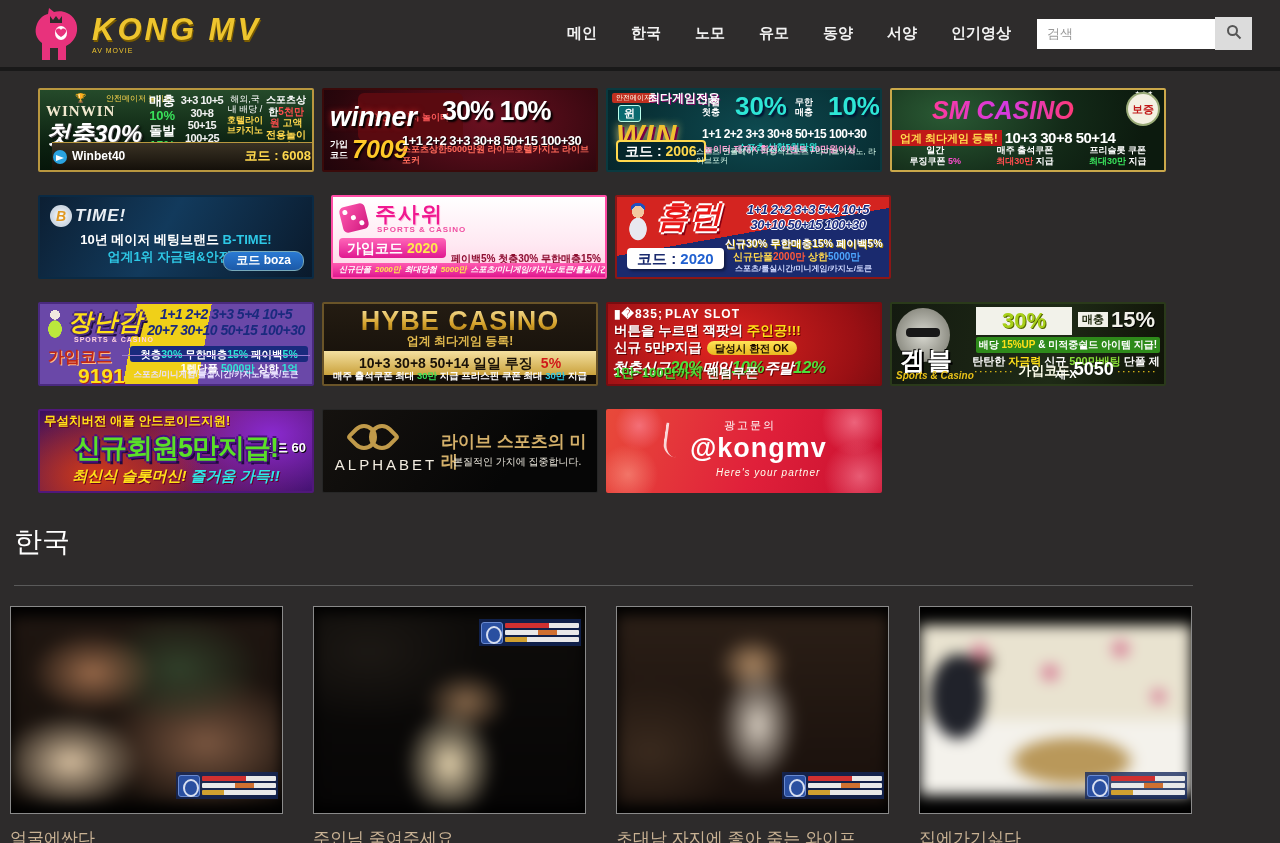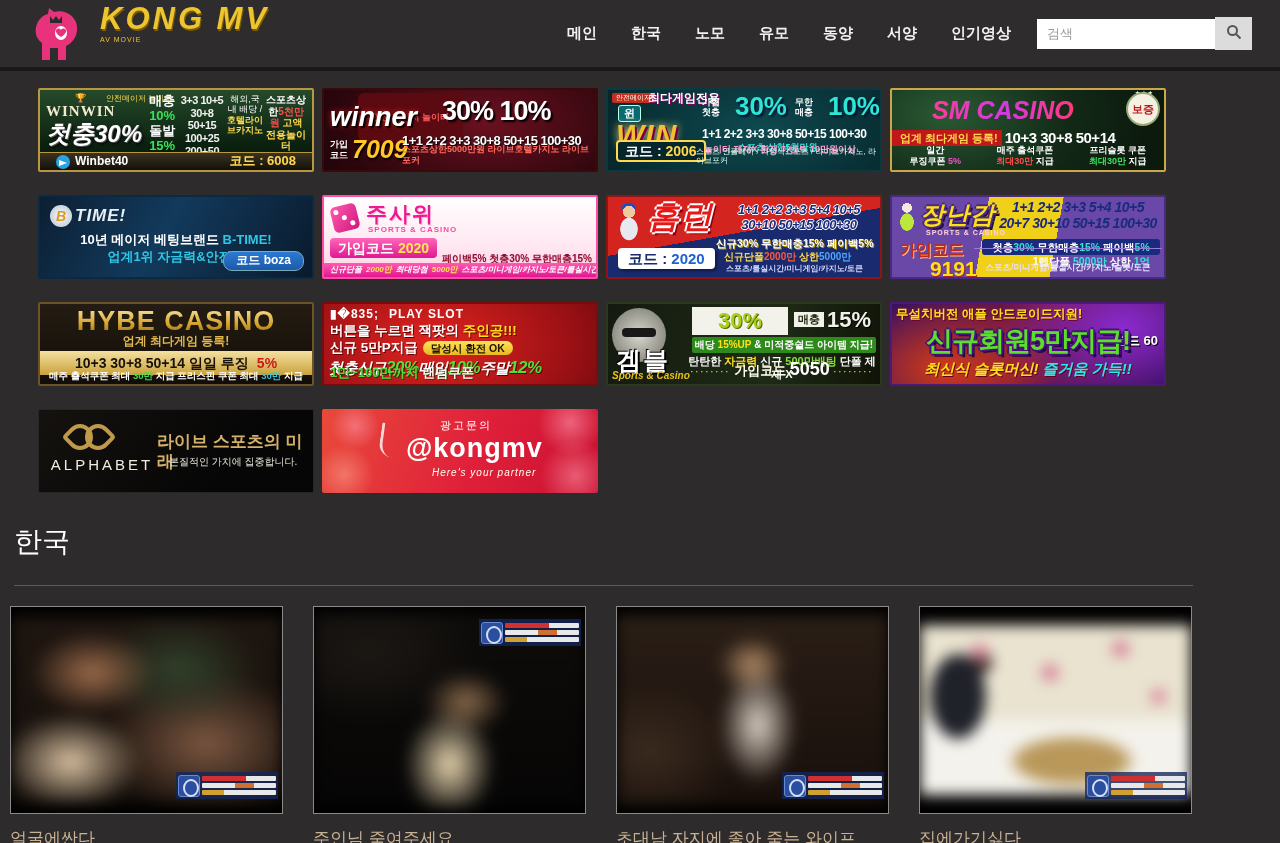--- a/index.html
+++ b/index.html
@@ -2,21 +2,21 @@
 <html><head>
 <meta charset="utf-8">
 <style>
   * { margin:0; padding:0; box-sizing:border-box; }
   html,body { width:1280px; height:843px; overflow:hidden; background:#2d2b2b;
     font-family:"Liberation Sans", sans-serif; }
 
   
   .header { height:71px; background:#2e2c2c; border-bottom:4px solid #191919;
     display:flex; align-items:center; padding:0 28px; position:relative; }
-  .logo { display:flex; align-items:flex-start; gap:10px; cursor:pointer; }
+  .logo { display:flex; align-items:center; gap:2px; cursor:pointer; }
   .logo-text-wrap { display:flex; flex-direction:column; line-height:1; }
   .logo-title { color:#eec52e; font-size:31px; font-weight:bold; font-style:italic;
     letter-spacing:3px; text-shadow:1px 2px 0 #7a5c00; }
   .logo-sub { color:#eec52e; font-size:7px; letter-spacing:1px; margin-top:2px; }
   .nav { display:flex; gap:34px; margin-left:auto; margin-right:26px; }
   .nav-item { color:#f2f2f2; font-size:15px; font-weight:bold; cursor:pointer; white-space:nowrap; }
   .search { display:flex; align-items:center; }
   .search input { width:178px; height:30px; border:0; background:#fff; padding:0 10px;
     font-size:13px; color:#333; outline:none; }
   .search input::placeholder { color:#999; }
@@ -40,23 +40,23 @@
   .b-winwin .r1 { font-size:13px; font-weight:bold; color:#fff; }
   .b-winwin .r1 b { color:#39e05a; } .b-winwin .r1 i { color:#39e05a; font-style:normal; }
   .b-winwin .r2 { font-size:11px; font-weight:bold; color:#f2f2f2; letter-spacing:-0.5px; }
   .b-winwin .big { position:absolute; left:6px; top:30px; font-size:24px; font-weight:bold;
     font-style:italic; color:#fff; text-shadow:1px 1px 0 #555, 2px 2px 3px #000; }
   .b-winwin .r3 { font-size:9px; color:#fff; } .b-winwin .r3 b { color:#ffd84d; }
   .b-winwin .r4 { font-size:10px; font-weight:bold; color:#fff; }
   .b-winwin .r4 b { color:#ff4d4d; } .b-winwin .r4 i { color:#ffd84d; font-style:normal; }
   .b-winwin .rcol { position:absolute; right:5px; top:4px; width:160px; text-align:center;
     display:flex; flex-direction:row; gap:2px; }
-  .b-winwin .foot { position:absolute; left:0; right:0; bottom:0; height:18px;
+  .b-winwin .foot { position:absolute; left:12px; right:0; bottom:0; height:28px;
     background:linear-gradient(#3a3224,#14100a); border-top:1px solid #b9973f;
-    display:flex; align-items:center; padding:0 16px; }
+    display:flex; align-items:center; padding:0 1px; }
   .b-winwin .tg { width:14px; height:14px; border-radius:50%ную; border-radius:50%; background:#2aa3e0;
     display:inline-block; margin-right:5px; position:relative; }
   .b-winwin .tg:after { content:""; position:absolute; left:3px; top:5px; width:0; height:0;
     border-left:8px solid #fff; border-top:3px solid transparent; border-bottom:3px solid transparent; }
   .b-winwin .foot .fl { color:#fff; font-weight:bold; font-size:12px; }
   .b-winwin .foot .fr { margin-left:auto; color:#ffd84d; font-weight:bold; font-size:13px; }
 
   
   .b-winner { background:radial-gradient(220px 120px at 60% 40%, #6b1020, #2a060c 70%, #16030a);
     border:2px solid #3a0a0a; }
@@ -125,21 +125,21 @@
   .b-btime .tword { color:#e8eef4; font-size:17px; font-weight:bold; font-style:italic; letter-spacing:1px; }
   .b-btime .l1 { position:absolute; left:0; right:0; top:36px; text-align:center; font-size:13px;
     font-weight:bold; color:#fff; }
   .b-btime .l1 b { color:#2ec8e6; }
   .b-btime .l2 { position:absolute; left:0; right:0; top:53px; text-align:center; font-size:13px;
     font-weight:bold; color:#2ec8e6; }
   .b-btime .code { position:absolute; right:8px; bottom:6px; background:linear-gradient(#2a7ad4,#1c5aa8);
     border:1px solid #7ab; color:#fff; font-size:12px; font-weight:bold; padding:2px 12px; border-radius:9px; }
 
   
-  .b-dice { background:linear-gradient(#fff, #ffe8f2 60%, #ffd0e4); border:2px solid #ff4da6; }
+  .b-dice { background:linear-gradient(#fff, #ffe8f2 60%, #ffd0e4); border:2px solid #ff4da6;margin-left:9px; }
   .b-dice .die { position:absolute; left:8px; top:8px; width:26px; height:26px; transform:rotate(-14deg);
     background:linear-gradient(135deg,#ff5ab0,#d0187e); border-radius:5px; }
   .b-dice .die:after { content:""; position:absolute; left:10px; top:10px; width:5px; height:5px;
     border-radius:50%; background:#fff; box-shadow:-7px -7px 0 #fff, 7px 7px 0 #fff; }
   .b-dice .brand { position:absolute; left:42px; top:5px; color:#f01890; font-size:21px; font-weight:bold;
     letter-spacing:2px; text-shadow:1px 1px 0 #fbd; }
   .b-dice .sub { position:absolute; left:44px; top:28px; color:#f04da0; font-size:8px; font-weight:bold; letter-spacing:1px; }
   .b-dice .join { position:absolute; left:6px; top:41px; background:linear-gradient(#ff66b8,#e01890);
     border-radius:4px; padding:2px 8px; font-size:14px; font-weight:bold; color:#fff; }
   .b-dice .join b { color:#ffe84d; margin-left:4px; }

